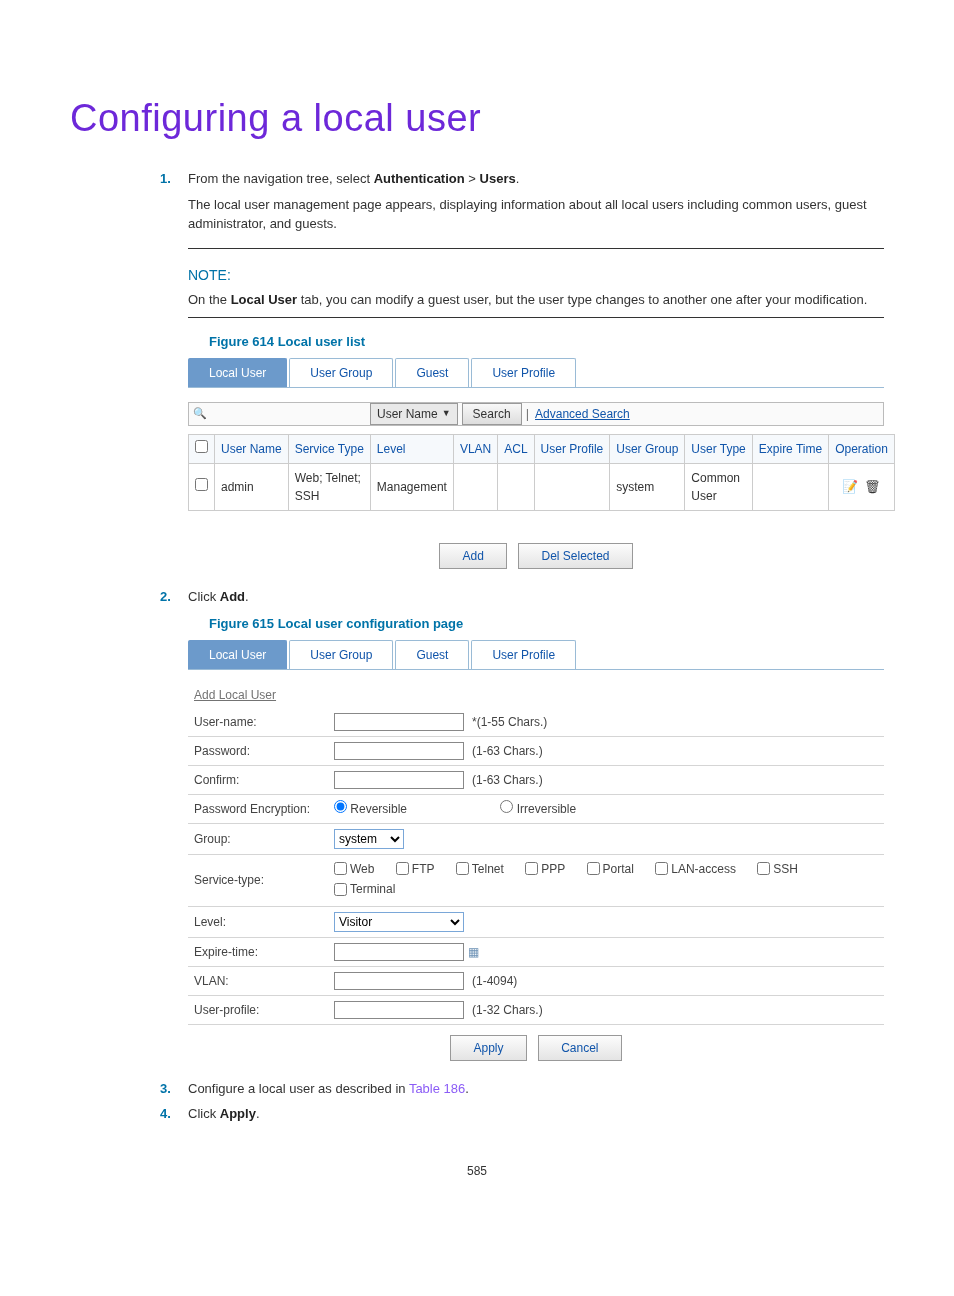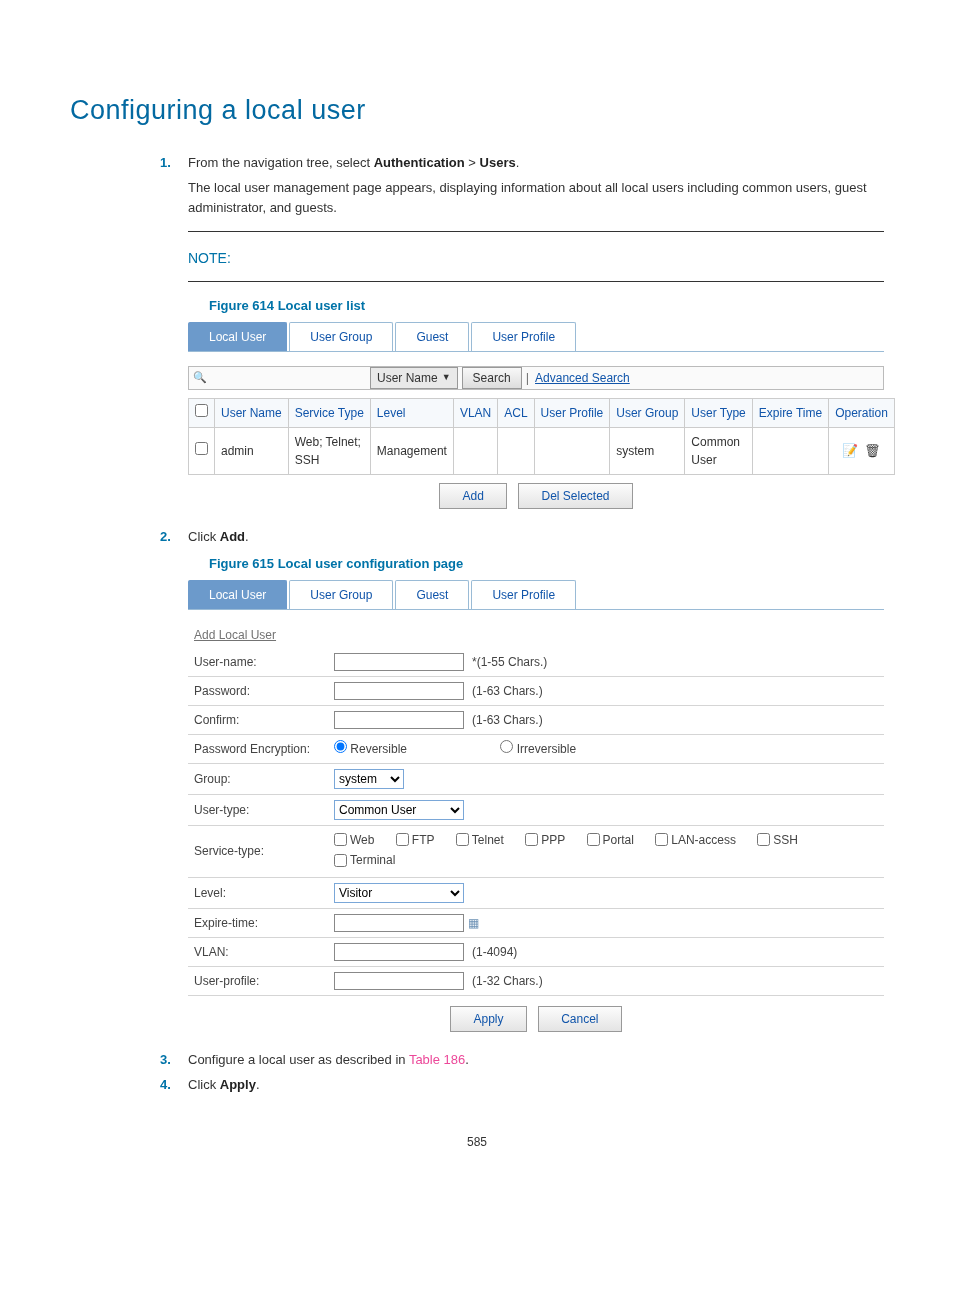--- a/index.html
+++ b/index.html
@@ -8,23 +8,23 @@
     background: #fff;
     color: #333;
     width: 954px;
     margin: 0 auto;
     padding: 90px 70px 60px 70px;
     font-size: 13px;
     line-height: 1.5;
   }
   h1 {
     font-family: Arial, sans-serif;
-    color: #0369a1;
+    color: #6d28d9;
     font-weight: 300;
-    font-size: 27px;
+    font-size: 38px;
     margin-bottom: 22px;
     letter-spacing: 0.5px;
   }
   .content-block { margin-left: 90px; }
   .step { display: flex; margin-bottom: 6px; }
   .step-num { color: #0073a8; font-weight: bold; width: 28px; flex-shrink:0; }
   .step-body { flex: 1; }
   .follow { margin-left: 28px; margin-top: 6px; margin-bottom: 14px; }
   b { font-weight: bold; color: #222; }
   .note-block { border-top: 1.5px solid #333; border-bottom: 1.5px solid #333; padding: 16px 0 8px 0; margin: 12px 0 14px 28px; }
@@ -40,37 +40,37 @@
   .searchrow .mag { width:22px; text-align:center; color:#777; font-size:11px; }
   .searchrow input.search { border:0; background:transparent; flex:0 0 130px; height:22px; font-size:12px; }
   .searchrow .crit { background:#e9e9e9; border:1px solid #999; padding:1px 6px; font-size:12px; display:flex; align-items:center; gap:4px; margin-left:4px; }
   .searchrow .btn { background:linear-gradient(#f8f8f8,#ddd); border:1px solid #999; padding:1px 10px; font-size:12px; margin-left:4px; cursor:pointer; }
   .searchrow .adv { color:#1155aa; font-size:12px; margin-left:6px; text-decoration:underline; cursor:pointer; }
   .tbl { width:100%; border-collapse:collapse; margin-top:8px; font-size:12px; }
   .tbl th { color:#1155aa; font-weight:normal; padding:5px 6px; border:1px solid #ccc; background:#f6f9fc; text-align:left; white-space:nowrap; }
   .tbl td { padding:5px 6px; border:1px solid #ccc; }
   .row-actions { display:flex; gap:6px; justify-content:center; }
   .icon-edit, .icon-del { font-size:13px; cursor:pointer; }
-  .btnrow { text-align:center; margin-top:8px; }
+  .btnrow { text-align:center; margin-top:32px; }
   .btnrow .btn { display:inline-block; background:linear-gradient(#fcfcfc,#e4e4e4); border:1px solid #999; padding:3px 22px; font-size:12px; color:#1155aa; margin:0 4px; cursor:pointer; }
 
   
   .fig615 { margin-left: 28px; }
   .formtitle { color:#737373; font-size:12px; text-decoration:underline; margin:16px 0 4px 6px; }
   .formtable { width:100%; border-collapse:collapse; font-size:12px; }
   .formtable td { border-bottom:1px solid #d5d5d5; padding:5px 6px; vertical-align:middle; color:#444; }
   .formtable td.lbl { width:140px; }
   .formtable input.txt { width:130px; height:18px; border:1px solid #888; font-size:12px; }
   .formtable select { border:1px solid #7aa7d8; background:#fff; font-size:12px; height:20px; }
   .hint { color:#444; font-size:12px; margin-left:8px; }
   .chkrow label { margin-right:18px; display:inline-flex; align-items:center; gap:3px; }
   .btnrow2 { text-align:center; margin-top:10px; }
   .btnrow2 .btn { display:inline-block; background:linear-gradient(#fcfcfc,#e4e4e4); border:1px solid #999; padding:3px 22px; font-size:12px; color:#1155aa; margin:0 4px; cursor:pointer; }
   .reqnote { font-size:12px; color:#444; margin-top:6px; }
-  .link { color:#ec4899; }
+  .link { color:#8b5cf6; }
   .pagenum { text-align:center; margin-top:38px; font-size:12px; color:#333; }
   .caret { font-size:9px; }
   .calicon { color:#6c91b5; margin-left:4px; cursor:pointer; }
 </style>
 </head>
 <body>
 
 <h1>Configuring a local user</h1>
 
 <div class="content-block">
@@ -78,20 +78,23 @@
   <div class="step">
     <div class="step-num">1.</div>
     <div class="step-body">
       <span>From the navigation tree, select </span><b>Authentication</b><span> &gt; </span><b>Users</b><span>.</span>
     </div>
   </div>
   <div class="follow">The local user management page appears, displaying information about all local users including common users, guest administrator, and guests.</div>
 
   <div class="note-block">
     <div class="note-title">NOTE:</div>
+    <div>
+      <span>On the </span><b>Local User</b><span> tab, you can modify a guest user, but the user type changes to another one after your modification.</span>
+    </div>
   </div>
 
   <div class="fig-caption">Figure 614 Local user list</div>
 
   <div class="fig614">
     <div class="tabs">
       <div class="tab active">Local User</div>
       <div class="tab">User Group</div>
       <div class="tab">Guest</div>
       <div class="tab">User Profile</div>
@@ -191,24 +194,20 @@
           <td>
             <label style="margin-right:90px;"><input type="radio" name="enc" checked="" style=""> <span>Reversible</span></label>
             <label><input type="radio" name="enc" style=""> <span>Irreversible</span></label>
           </td>
           </tr>
       <tr>
             <td class="lbl">Group:</td>
           <td><select style="width:70px;"><option>system</option></select></td>
           </tr>
       <tr>
-            <td class="lbl">User-type:</td>
-          <td><select style="width:130px;"><option>Common User</option></select></td>
-          </tr>
-      <tr>
             <td class="lbl">Service-type:</td>
           <td class="chkrow">
             <label>
                 <input type="checkbox" style="">
                 <span>Web</span>
               </label>
             <label>
                 <input type="checkbox" style="">
                 <span>FTP</span>
               </label>

